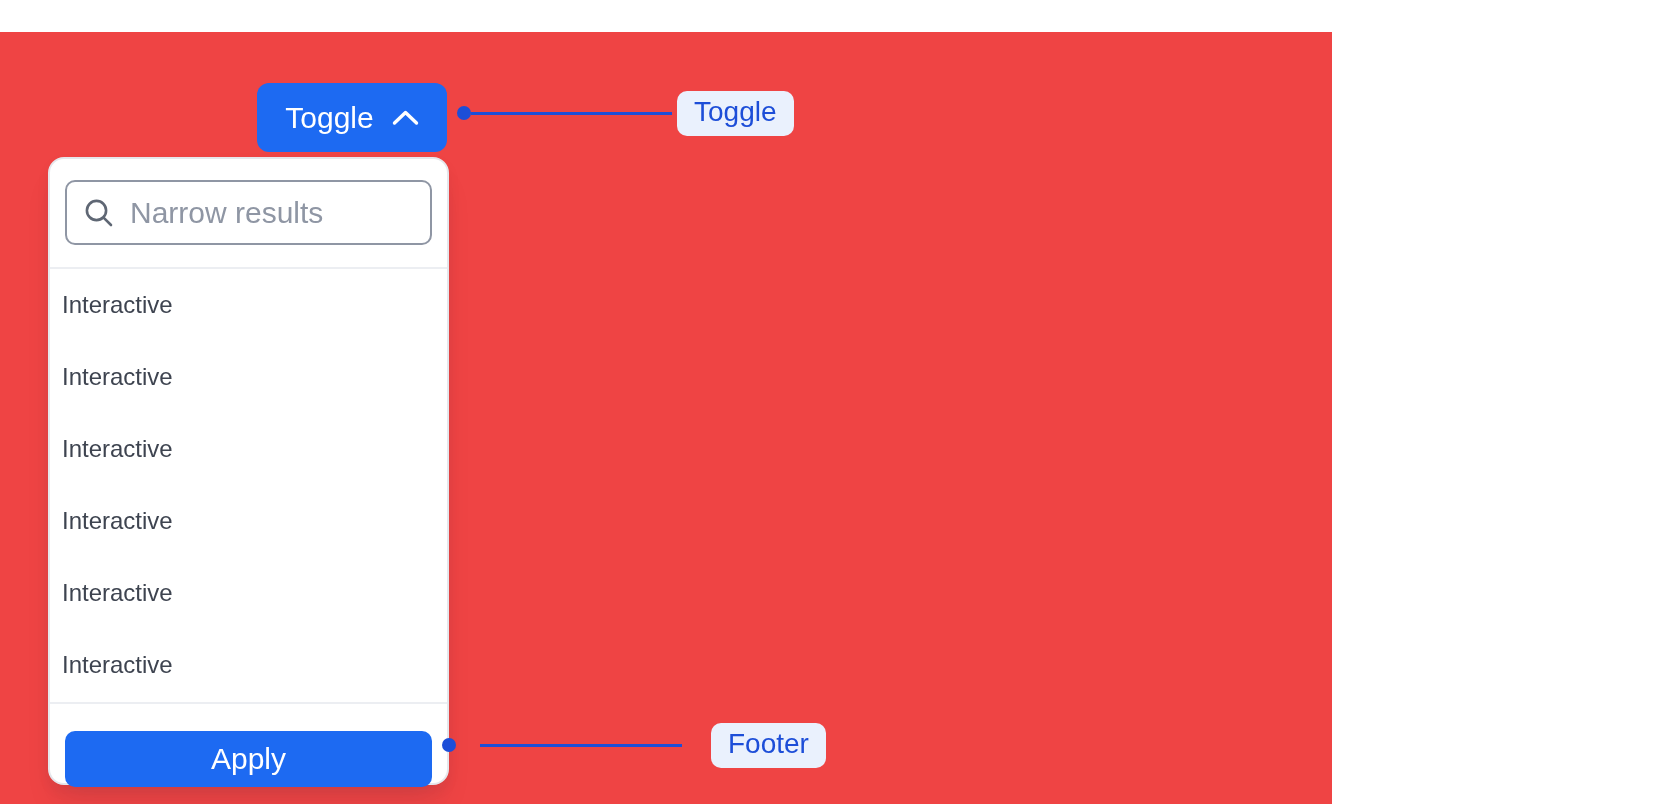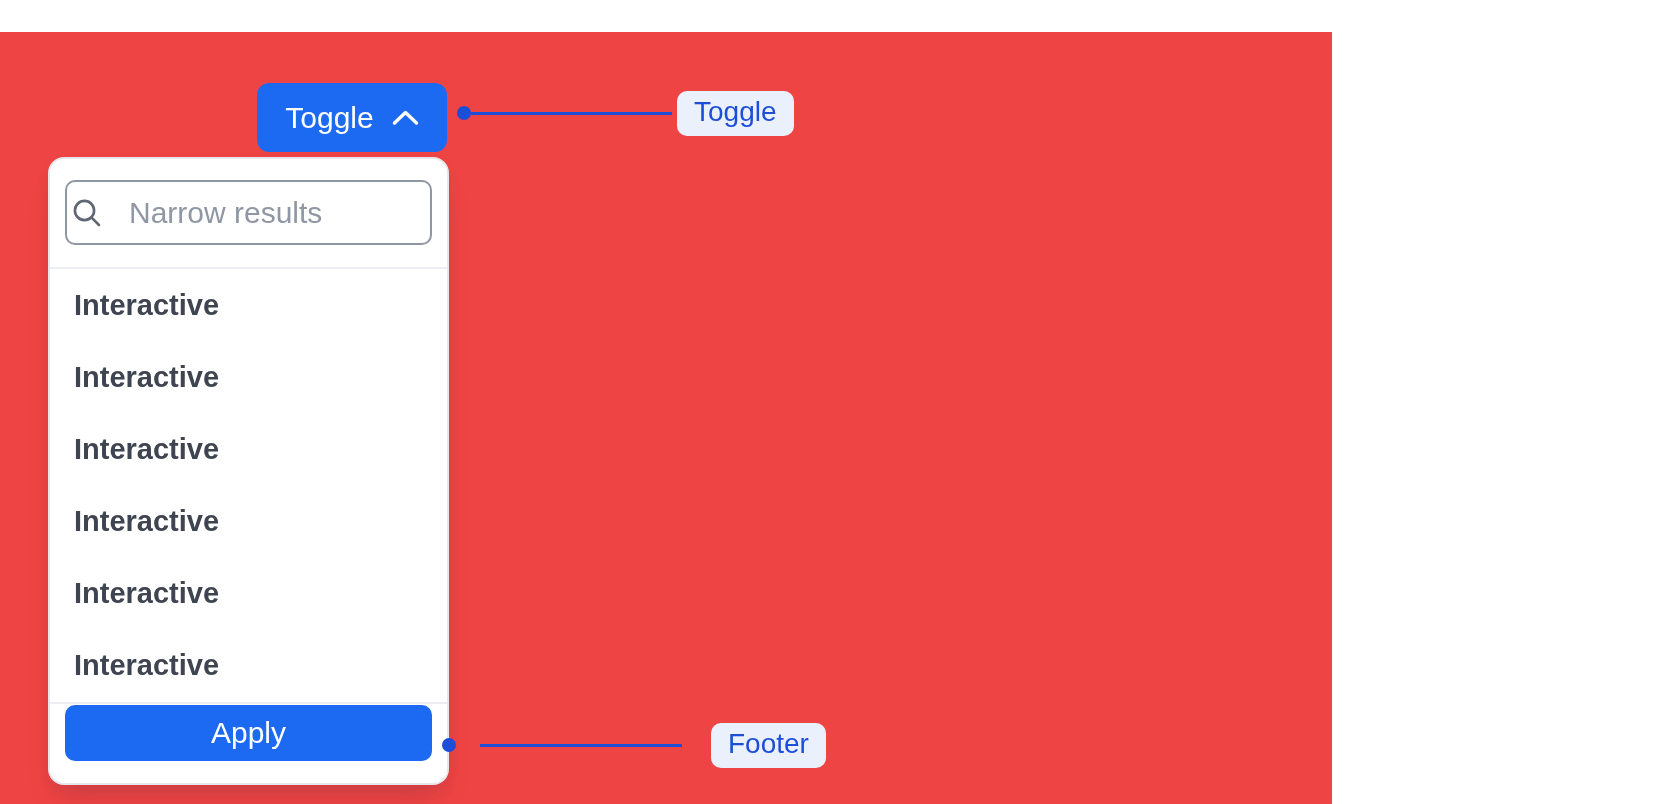--- a/index.html
+++ b/index.html
@@ -59,22 +59,22 @@
     padding: 21px 15px 0 15px;
   }
   .search-box {
     height: 65px;
     box-sizing: border-box;
     border: 2px solid var(--input-border, #8f96a4);
     border-radius: 10px;
     background: #ffffff;
     display: flex;
     align-items: center;
-    gap: 26px;
-    padding: 0 4px;
+    gap: 15px;
+    padding: 0 16px;
   }
   .search-box svg { display: block; flex: none; }
   .search-box input {
     flex: 1;
     min-width: 0;
     border: none;
     outline: none;
     background: transparent;
     font-family: inherit;
     font-size: 30px;
@@ -88,32 +88,31 @@
     height: 433px;
     display: flex;
     flex-direction: column;
     overflow: hidden;
   }
   .list-item {
     flex: none;
     height: 72px;
     display: flex;
     align-items: center;
-    padding: 0 24px;
-    font-size: 29px;
+    padding: 0 12px;
+    font-size: 24px;
     color: var(--list-text, #3e4450);
     cursor: pointer;
-    font-weight: bold;
   }
 
   .panel-footer {
     flex: 1;
     box-sizing: border-box;
     border-top: 2px solid var(--divider, #eceef2);
-    padding: 1px 15px 0 15px;
+    padding: 27px 15px 0 15px;
   }
   .apply-btn {
     display: block;
     width: 100%;
     height: 56px;
     background: var(--primary-blue, #1d6af2);
     border: none;
     border-radius: 10px;
     color: #ffffff;
     font-size: 30px;

